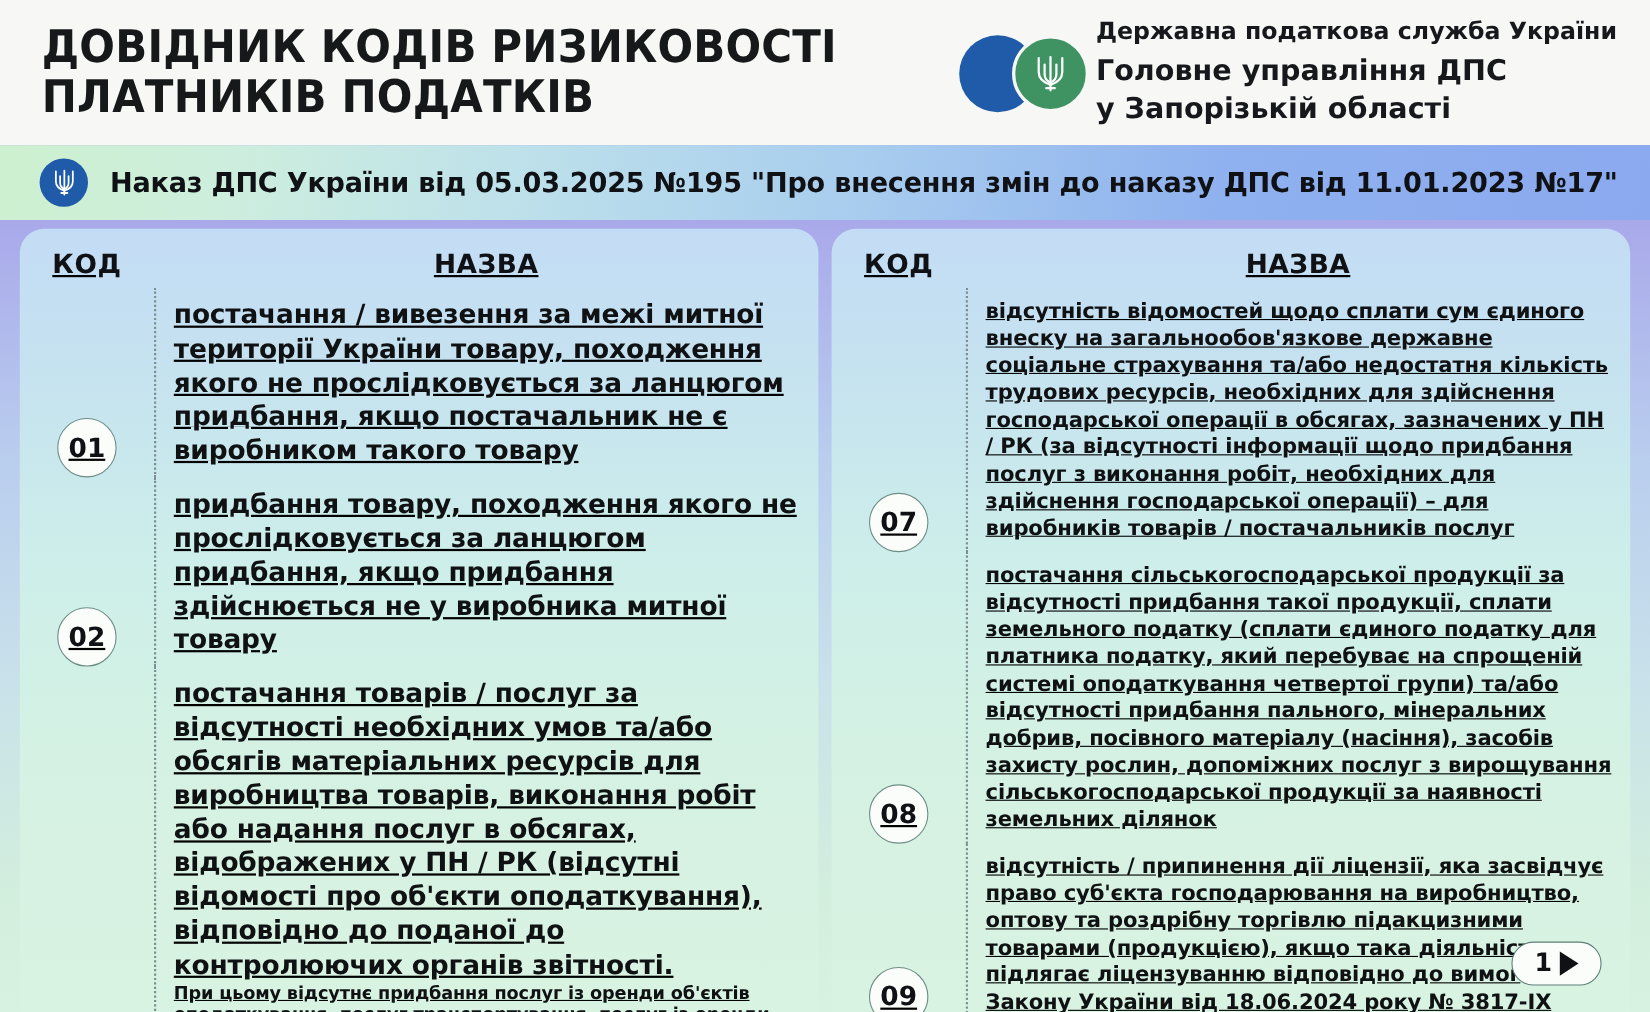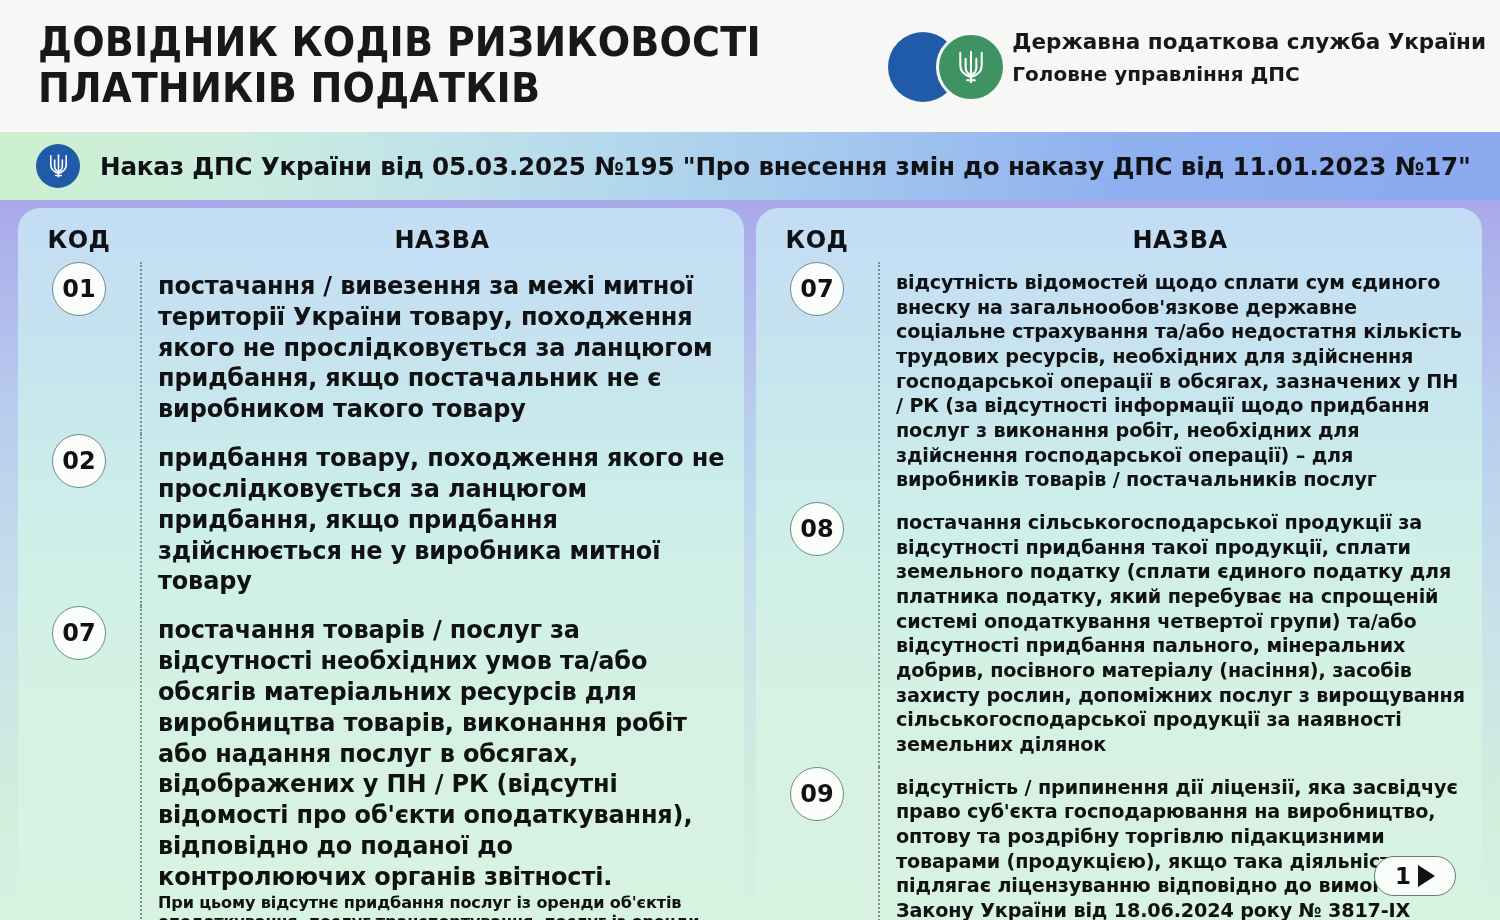--- a/index.html
+++ b/index.html
@@ -41,22 +41,22 @@
     letter-spacing: 0.2px;
     color: #17181a;
     text-transform: uppercase;
     transform: scaleX(0.93);
     transform-origin: left center;
     white-space: pre-line;
   }
 
   .brand {
     display: flex;
-    align-items: flex-start;
-    padding-right: 14px;
+    align-items: center;
+    padding-right: 30px;
   }
 
   .brand-logos {
     position: relative;
     width: 132px;
     height: 76px;
     flex: none;
   }
   .logo-circle-blue {
     position: absolute;
@@ -81,21 +81,21 @@
   .brand-text {
     line-height: 1.34;
     color: #16181b;
   }
   .brand-line1 {
     font-size: 21.5px;
     font-weight: bold;
     margin-bottom: 4px;
   }
   .brand-line2, .brand-line3 {
-    font-size: 20px;
+    font-size: 26px;
     font-weight: bold;
   }
 
   
   .order-bar {
     position: absolute;
     top: 132px; left: 0;
     width: 1500px;
     height: 68px;
     background: linear-gradient(100deg, #cdf0cf 0%, #cdeedd 14%, #bfe2ea 30%, #a8cdee 52%, #8fb1ef 74%, #8ba9ef 100%);
@@ -137,20 +137,21 @@
     gap: 12px;
   }
 
   .panel {
     width: 726px;
     height: 712px;
     border-radius: 22px 22px 0 0;
     background: linear-gradient(180deg, #c3dcf5 0%, #c6e3ef 20%, #cdeeea 42%, #d3f1e4 62%, #d7f2e2 80%, #d9f3e3 100%);
     position: relative;
     overflow: hidden;
+    text-decoration: underline;
   }
 
   .col-head {
     display: flex;
     align-items: center;
     height: 54px;
     padding-top: 10px;
   }
   .col-head-code {
     width: 122px;
@@ -176,21 +177,21 @@
   .row {
     display: flex;
     align-items: center;
     position: relative;
   }
 
   .code-cell {
     width: 122px;
     flex: none;
     display: flex;
-    align-items: flex-start;
+    align-items: flex-end;
     justify-content: center;
     align-self: stretch;
   }
 
   .code-chip {
     width: 54px;
     height: 54px;
     border-radius: 50%;
     background: #fbfdfb;
     border: 1.6px solid #6d8d86;
@@ -288,20 +289,21 @@
             <path d="M19 22 L19 40 C19 48 24 53 30 56"></path>
             <path d="M41 22 L41 40 C41 48 36 53 30 56"></path>
             <path d="M22 66 L38 66"></path>
           </g>
         </svg>
       </div>
     </div>
     <div class="brand-text">
       <div class="brand-line1">Державна податкова служба України</div>
       <div class="brand-line2">Головне управління ДПС</div>
+      <div class="brand-line3">у Запорізькій області</div>
     </div>
   </div>
 </div>
 
 <div class="order-bar">
   <div class="order-badge">
     <svg viewBox="0 0 60 78" aria-hidden="true">
       <g fill="none" stroke="#ffffff" stroke-width="4.6" stroke-linecap="round">
         <path d="M30 8 L30 70"></path>
         <path d="M8 10 L8 36 C8 48 18 56 30 60"></path>

